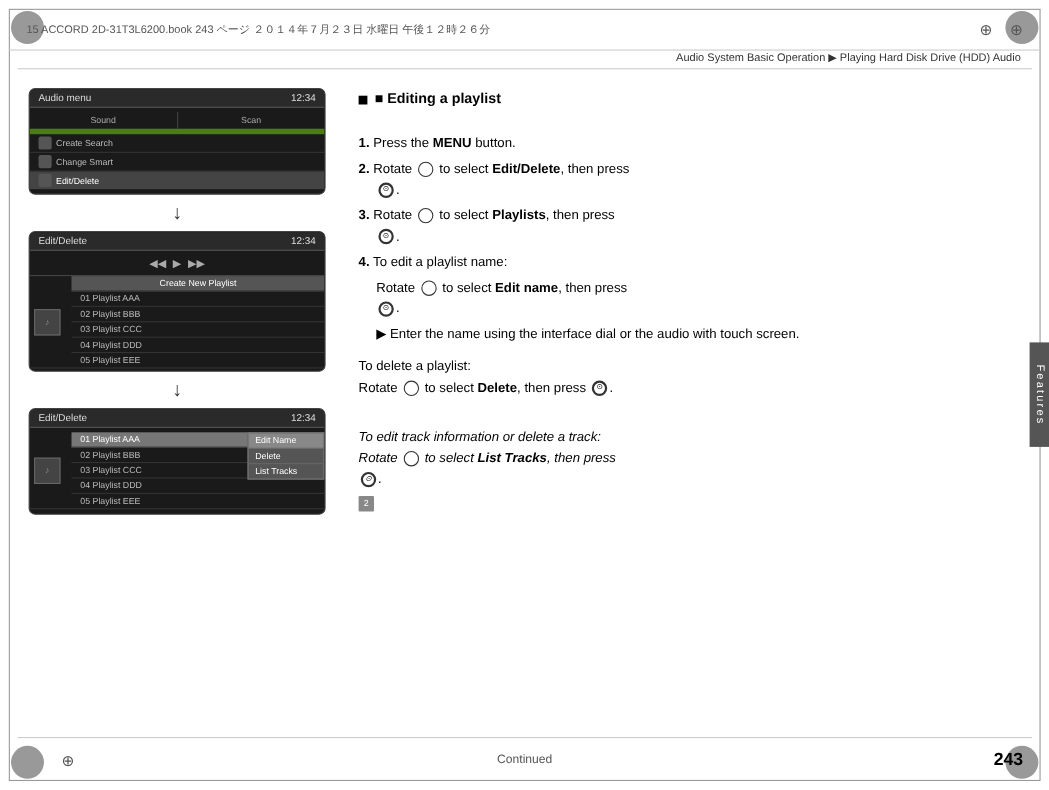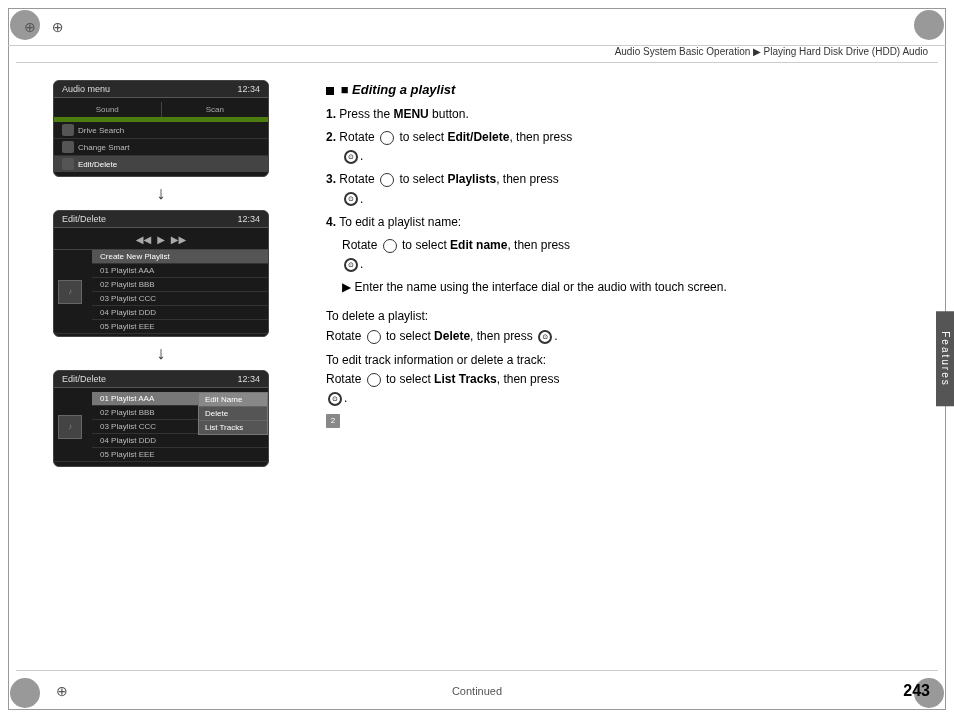--- a/index.html
+++ b/index.html
@@ -84,21 +84,21 @@
       width: 290px;
       display: flex;
       flex-direction: column;
       align-items: center;
       padding-top: 10px;
       gap: 0;
     }
 
     
     .screen-mockup {
-      width: 216px;
+      width: 270px;
       background: #1a1a1a;
       border-radius: 6px;
       overflow: hidden;
       border: 1px solid #444;
     }
 
     .screen-header {
       background: #2a2a2a;
       padding: 3px 8px;
       display: flex;
@@ -171,21 +171,21 @@
       font-size: 10px;
     }
     .screen2-row {
       display: flex;
       align-items: center;
       padding: 2px 8px;
       border-bottom: 1px solid #333;
       font-size: 8px;
       color: #bbb;
     }
-    .screen2-row.highlighted { background: #555; color: #fff; }
+    .screen2-row.highlighted { background: #555; color: #fff; justify-content: center; }
     .screen2-row .thumb {
       width: 24px;
       height: 24px;
       background: #444;
       border: 1px solid #666;
       margin-right: 6px;
       flex-shrink: 0;
       display: flex;
       align-items: center;
       justify-content: center;
@@ -225,22 +225,21 @@
     .right-col {
       flex: 1;
       padding: 10px 20px;
       font-size: 12px;
       line-height: 1.6;
     }
 
     .section-title {
       font-size: 13px;
       font-weight: bold;
-      margin-bottom: 4px;
-      font-style: italic;
+      margin-bottom: 20px;
     }
 
     .section-title span {
       font-weight: bold;
     }
 
     .step-item {
       margin-bottom: 4px;
     }
 
@@ -358,20 +357,21 @@
 <body>
 
 <div class="circle-dec" style="background:#999;top:10px;left:10px;"></div>
 <div class="circle-dec" style="background:#999;top:10px;right:10px;"></div>
 <div class="circle-dec" style="background:#999;bottom:10px;left:10px;"></div>
 <div class="circle-dec" style="background:#999;bottom:10px;right:10px;"></div>
 
 <div class="page-border"></div>
 
 <div class="header">
+  <div class="header-left">15 ACCORD 2D-31T3L6200.book   243 ページ   ２０１４年７月２３日   水曜日   午後１２時２６分</div>
 
   <span style="font-size:14px;color:#555;margin-right:8px;">⊕</span>
   <span style="font-size:14px;color:#555;margin-left:8px;">⊕</span>
 </div>
 
 <div class="subtitle-bar">
   <span>Audio System Basic Operation ▶ Playing Hard Disk Drive (HDD) Audio</span>
 </div>
 <div class="subtitle-rule"></div>
 
@@ -384,21 +384,21 @@
         <span class="screen-title">Audio menu</span>
         <span class="screen-time">12:34</span>
       </div>
       <div class="screen-body">
         <div class="screen-tabs">
           <div class="screen-tab">Sound</div>
           <div class="screen-tab">Scan</div>
         </div>
         <div class="screen-row">
           <div class="row-icon"></div>
-          <span>Drive Search</span>
+          <span>Create Search</span>
         </div>
         <div class="screen-row">
           <div class="row-icon"></div>
           <span>Change Smart</span>
         </div>
         <div class="screen-row active">
           <div class="row-icon"></div>
           <span>Edit/Delete</span>
         </div>
       </div>
@@ -525,21 +525,21 @@
     </div>
     <div class="indent">▶ Enter the name using the interface dial or the audio with touch screen.</div>
 
     <div style="margin-top:10px;">
       <div>To delete a playlist:</div>
       <div>
         Rotate <span class="dial-icon"></span> to select <strong>Delete</strong>, then press <span class="push-icon">⊙</span>.
       </div>
     </div>
 
-    <div style="margin-top:5px;">
+    <div style="margin-top:26px;font-style:italic;">
       <div>To edit track information or delete a track:</div>
       <div>
         Rotate <span class="dial-icon"></span> to select <strong>List Tracks</strong>, then press
         <br><span class="push-icon">⊙</span>.
       </div>
     </div>
 
     <div class="ref-link">
       <span class="ref-icon">2</span>
     </div>

